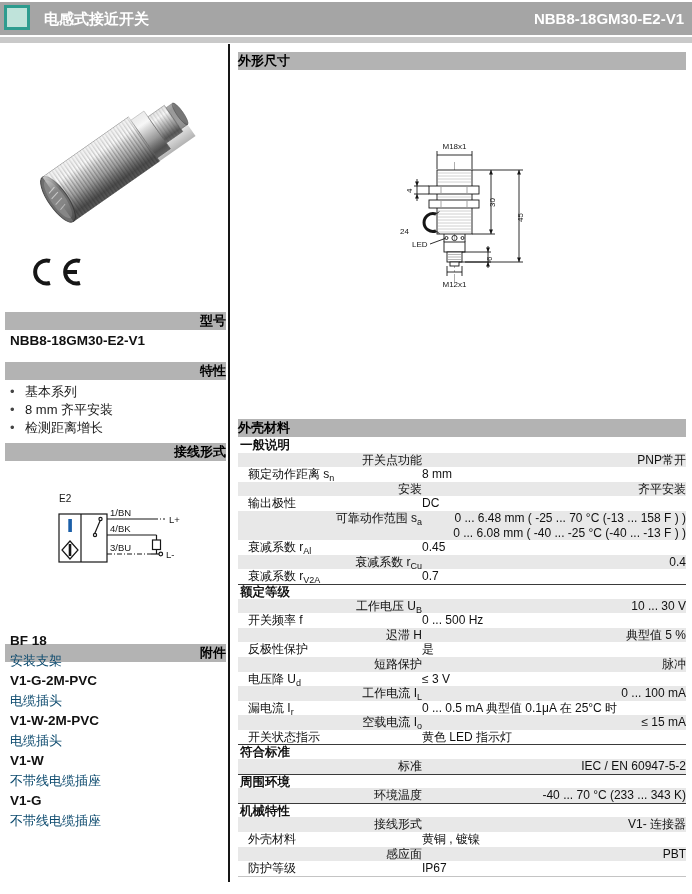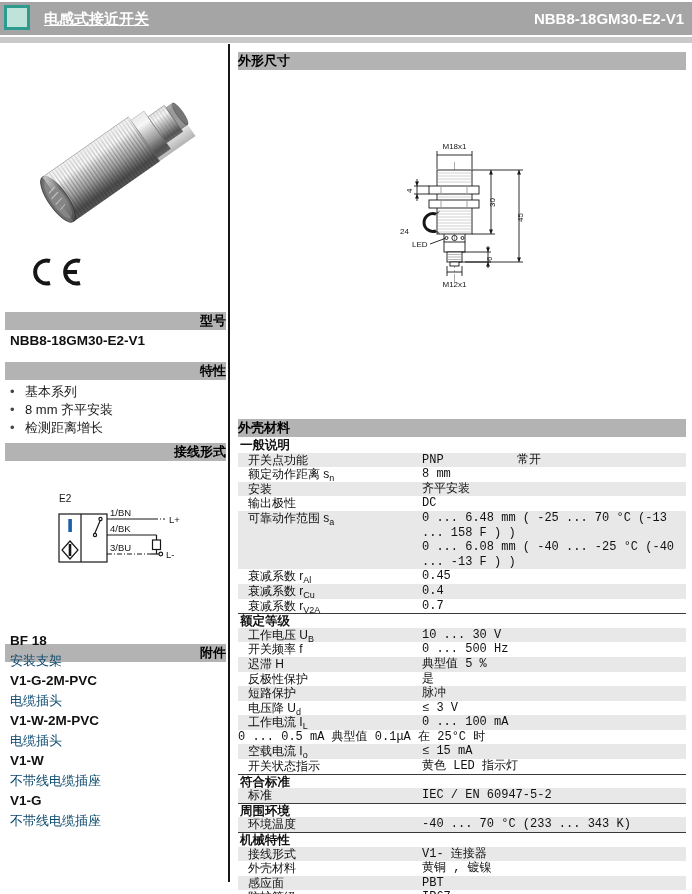--- a/index.html
+++ b/index.html
@@ -7,21 +7,21 @@
     width:692px;height:894px;position:relative;background:#fff;
     font-family:"Liberation Sans","DejaVu Sans",sans-serif;color:#111;
     overflow:hidden;
   }
   .abs{position:absolute;}
   
   .titlebar{top:2px;left:0;width:692px;height:33px;background:#a5a5a5;}
   .titlebar .brand{position:absolute;left:4px;top:3px;width:26px;height:25px;
     background:#bfe3da;border:3px solid #2d9c8f;box-sizing:border-box;}
   .titlebar .tl{position:absolute;left:44px;top:0;height:45px;line-height:33px;
-    color:#fff;font-weight:bold;font-size:15px;text-decoration:underline;}
+    color:#fff;font-weight:bold;font-size:15px;}
   .titlebar .tr{position:absolute;right:8px;top:0;height:33px;line-height:33px;
     color:#fff;font-weight:bold;font-size:15px;}
   .substrip{top:37px;left:0;width:692px;height:6px;background:#c9c9c9;}
   .divider{left:228px;top:44px;width:2px;height:838px;background:#161616;}
 
   
   .secbar{height:18px;background:#b3b3b3;font-weight:bold;font-size:13px;
     line-height:18px;padding-left:0;box-sizing:border-box;color:#000;}
   .secbar.l{left:5px;width:221px;text-align:right;}
   .secbar.r{left:238px;width:448px;}
@@ -33,23 +33,23 @@
   .acc-list{left:10px;top:631px;}
   .acc-name{font-size:13.5px;font-weight:bold;height:20px;line-height:20px;}
   .acc-desc{font-size:13px;height:20px;line-height:20px;color:#0c4a6e;}
 
   
   .tech-table{left:238px;top:438px;width:448px;border-bottom:1px solid #c4c4c4;}
   .t-group{font-weight:bold;font-size:12.5px;line-height:14.6px;height:14.6px;
     border-top:1px solid #3a3a3a;padding-left:2px;box-sizing:border-box;}
   .t-group.first{border-top:none;}
   .t-row{display:flex;font-size:12px;line-height:14.6px;}
-  .t-row.alt{background:#e8e8e8;}
+  .t-row.alt{background:#e8e8e8;text-align:right;}
   .t-label{width:184px;padding-left:10px;flex:none;box-sizing:border-box;}
-  .t-value{flex:1;font-family:Liberation Mono, monospace;}
+  .t-value{flex:1;}
   .t-value .v1{display:inline-block;min-width:95px;}
   sub{font-size:9px;line-height:0;}
 
   svg text{font-family:"Liberation Sans","DejaVu Sans",sans-serif;}
 </style>
 </head>
 <body>
 
 <div class="abs titlebar">
   <div class="brand"></div>
@@ -307,20 +307,21 @@
     </div>
     <div class="t-row">
       <div class="t-label">电压降  U<sub>d</sub></div>
       <div class="t-value">≤ 3 V</div>
     </div>
     <div class="t-row alt">
       <div class="t-label">工作电流  I<sub>L</sub></div>
       <div class="t-value">0 ... 100 mA</div>
     </div>
     <div class="t-row">
+      <div class="t-label">漏电流 I<sub>r</sub></div>
       <div class="t-value">0 ... 0.5 mA 典型值 0.1μA 在 25°C 时</div>
     </div>
     <div class="t-row alt">
       <div class="t-label">空载电流 I<sub>o</sub></div>
       <div class="t-value">≤ 15 mA</div>
     </div>
     <div class="t-row">
       <div class="t-label">开关状态指示</div>
       <div class="t-value">黄色 LED 指示灯</div>
     </div>

